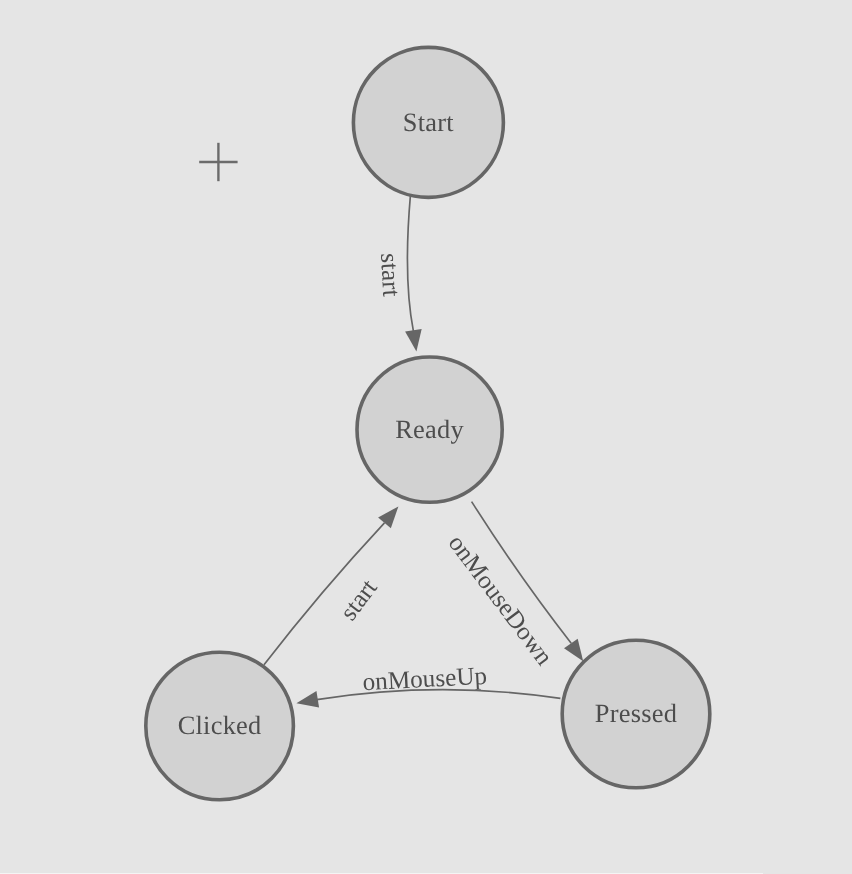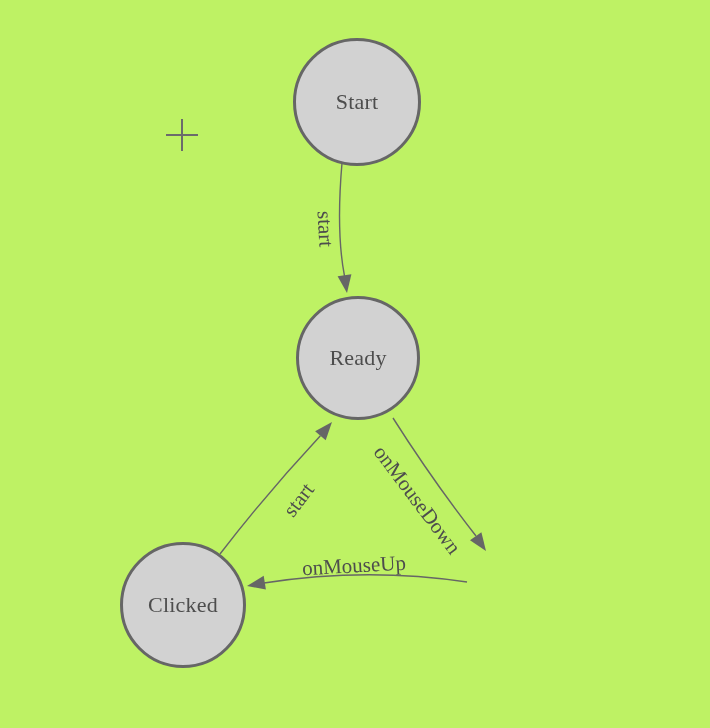--- a/index.html
+++ b/index.html
@@ -8,21 +8,21 @@
     background: #ffffff;
     width: 710px;
     height: 728px;
     overflow: hidden;
     font-family: "Liberation Serif", serif;
   }
   .stage {
     position: relative;
     width: 710px;
     height: 728px;
-    background: #bef264;
+    background: #e5e5e5;
   }
   svg.wires {
     position: absolute;
     left: 0; top: 0;
     width: 710px; height: 728px;
   }
   .state-node {
     position: absolute;
     box-sizing: border-box;
     border-radius: 50%;
@@ -90,20 +90,23 @@
   </div>
 
   <div class="state-node node-clicked">
     <span class="node-label">Clicked</span>
   </div>
 
   <div class="state-node node-ready">
     <span class="node-label">Ready</span>
   </div>
 
+  <div class="state-node node-pressed">
+    <span class="node-label">Pressed</span>
+  </div>
 
   <div class="edge-label edge-label-1">start</div>
 
   <div class="edge-label edge-label-2">onMouseDown</div>
 
   <div class="edge-label edge-label-3">onMouseUp</div>
 
   <div class="edge-label edge-label-4">start</div>
 
 </div>

